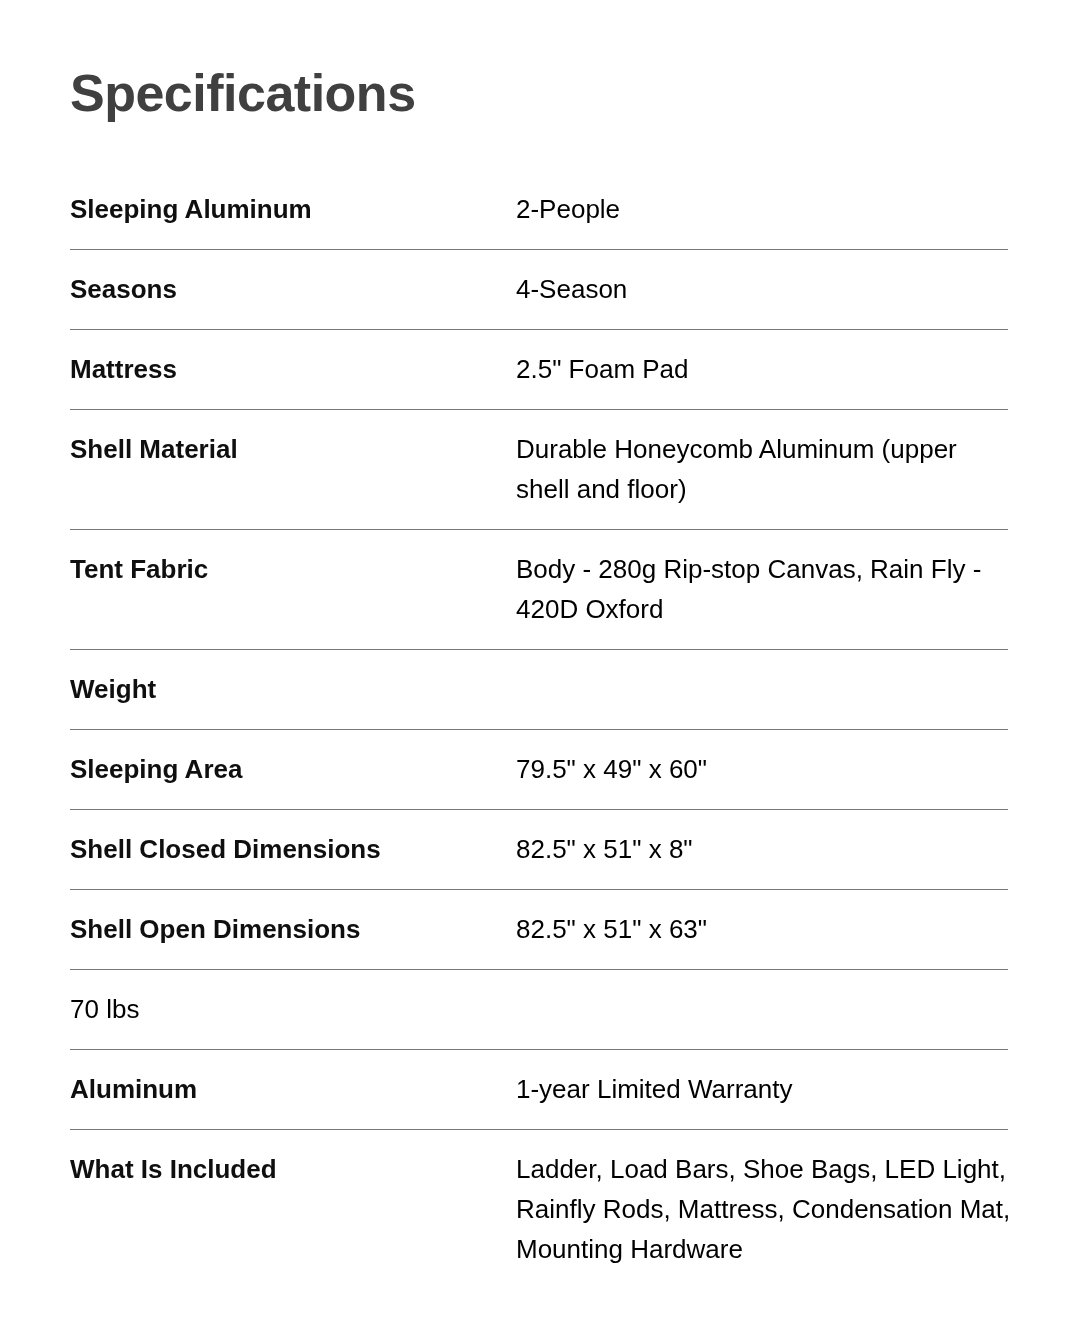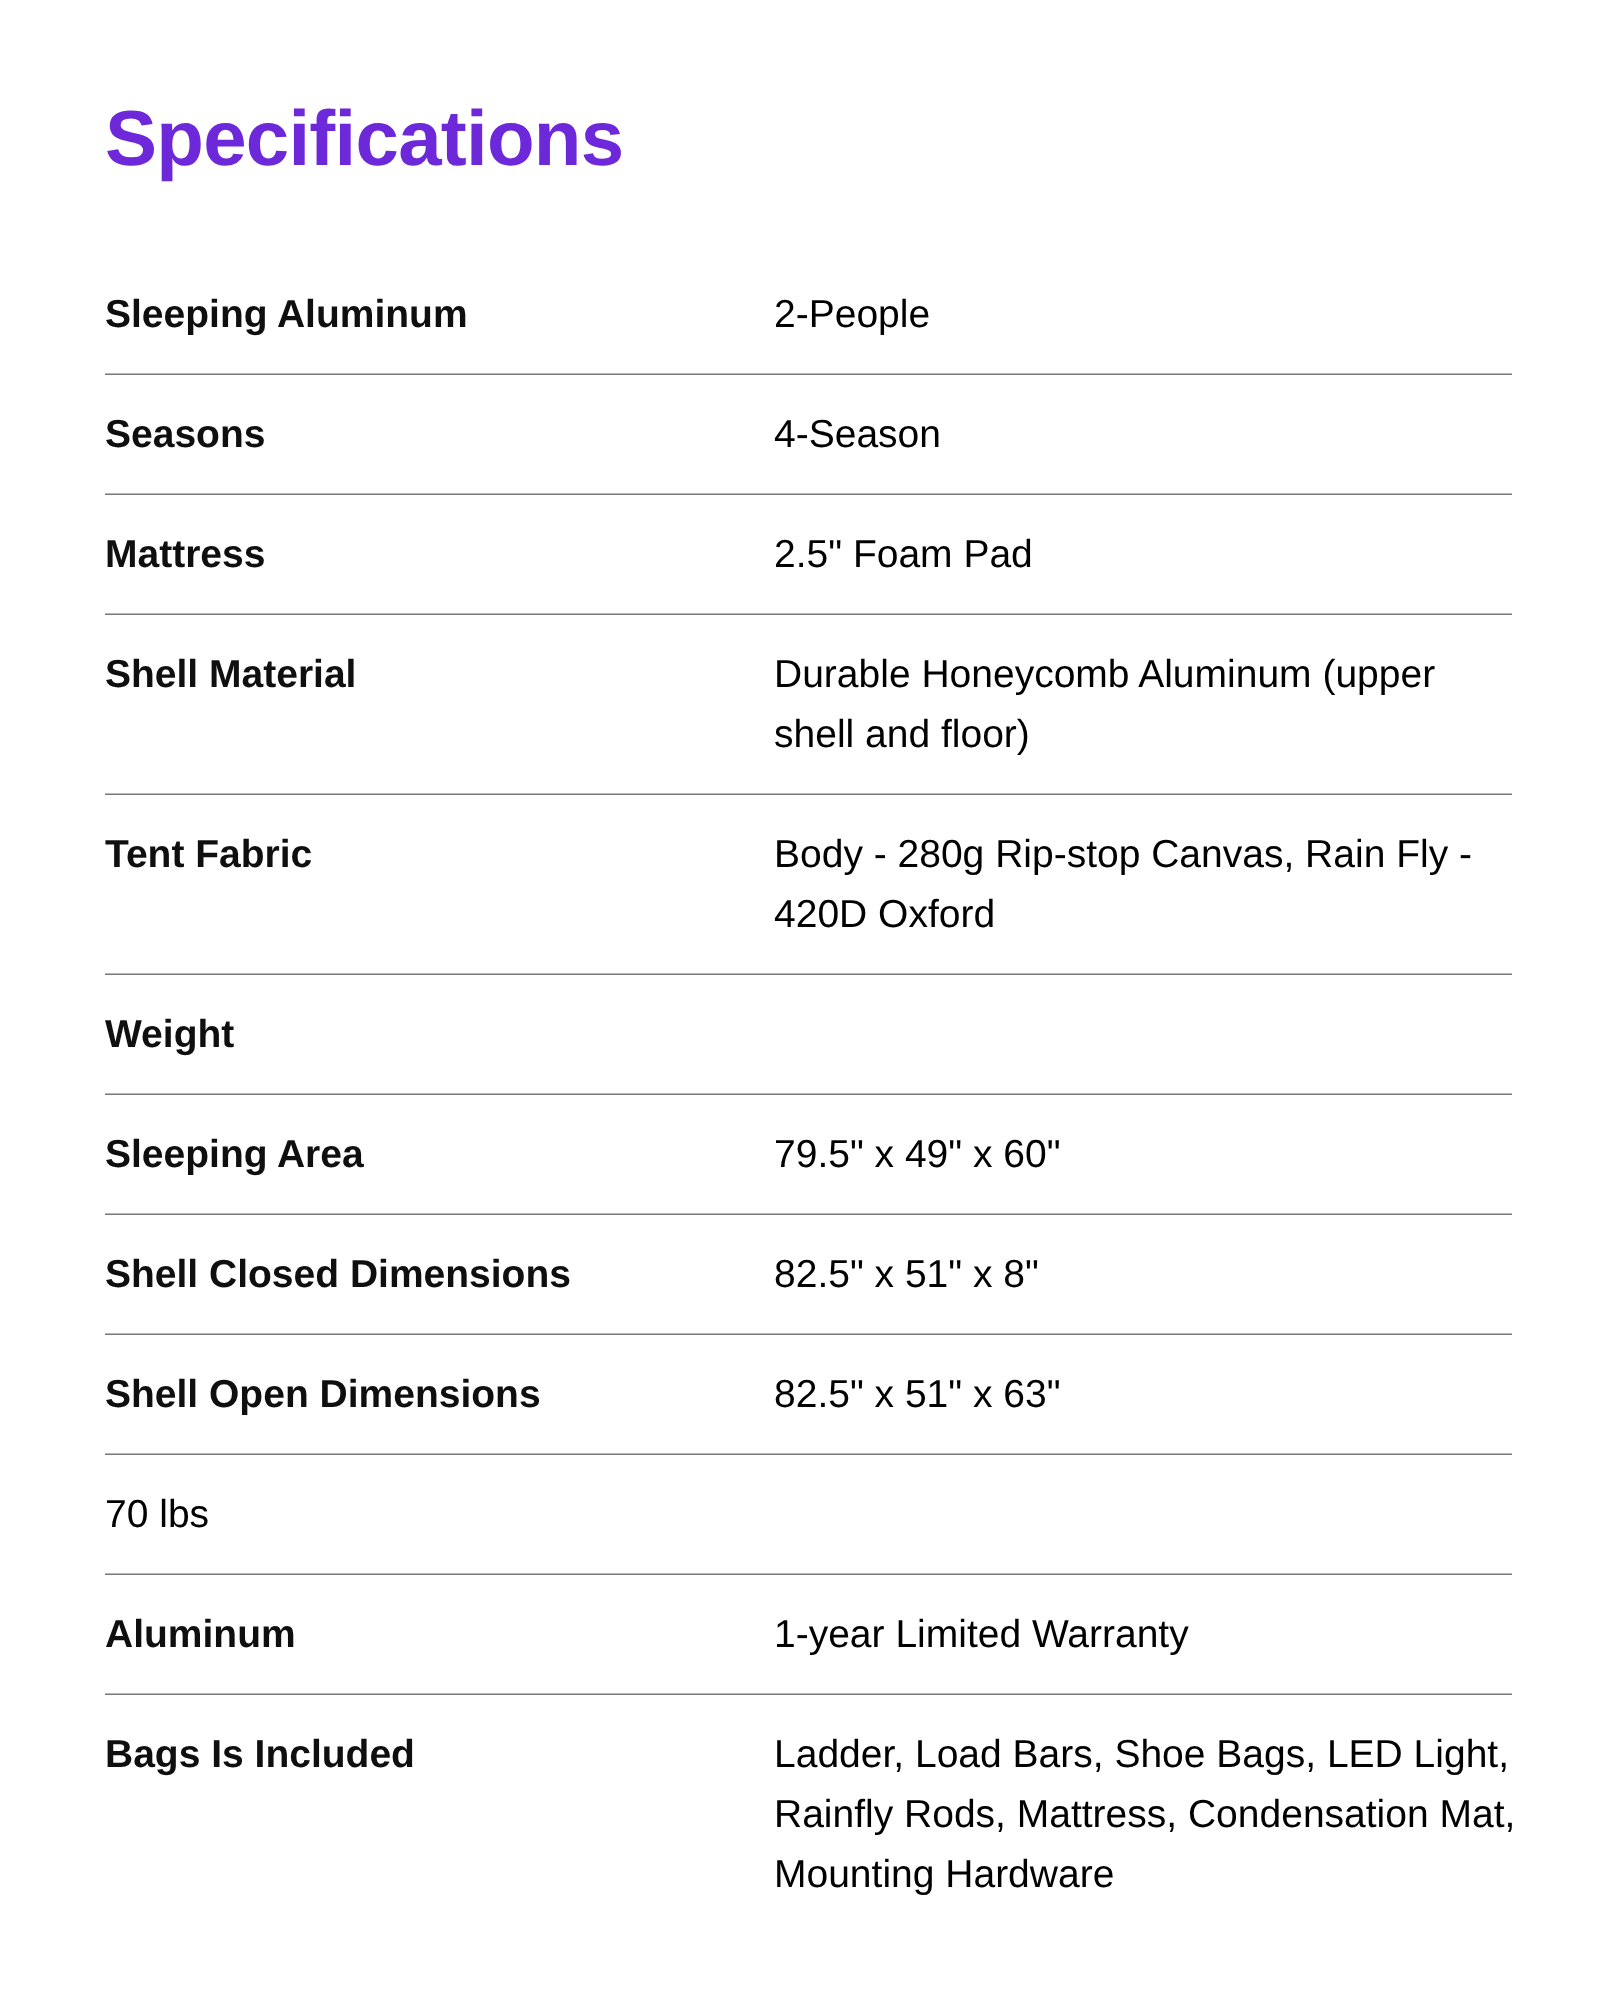--- a/index.html
+++ b/index.html
@@ -20,21 +20,21 @@
     width: 1080px;
     min-height: 1339px;
     padding: 62px 0 60px 70px;
   }
   .page-title {
     font-size: 52px;
     font-weight: 700;
     line-height: 1.2;
     letter-spacing: -0.5px;
     margin: 0 0 46px 0;
-    color: #6d28d9;
+    color: #404040;
   }
   .spec-table {
     width: 938px;
   }
   .spec-row {
     display: flex;
     align-items: flex-start;
     padding: 19px 0 20px 0;
     border-bottom: 1.5px solid #77787b;
   }
@@ -142,21 +142,21 @@
       </div>
 
       <div class="spec-row">
         <div class="spec-label">Aluminum</div>
         <div class="spec-value-cell">
           <span class="spec-value">1-year Limited Warranty</span>
         </div>
       </div>
 
       <div class="spec-row">
-        <div class="spec-label">Bags Is Included</div>
+        <div class="spec-label">What Is Included</div>
         <div class="spec-value-cell">
           <span class="spec-value">Ladder, Load Bars, Shoe Bags, LED Light,
 Rainfly Rods, Mattress, Condensation Mat,
 Mounting Hardware</span>
         </div>
       </div>
     </div>
 </div>
 
 </body></html>

